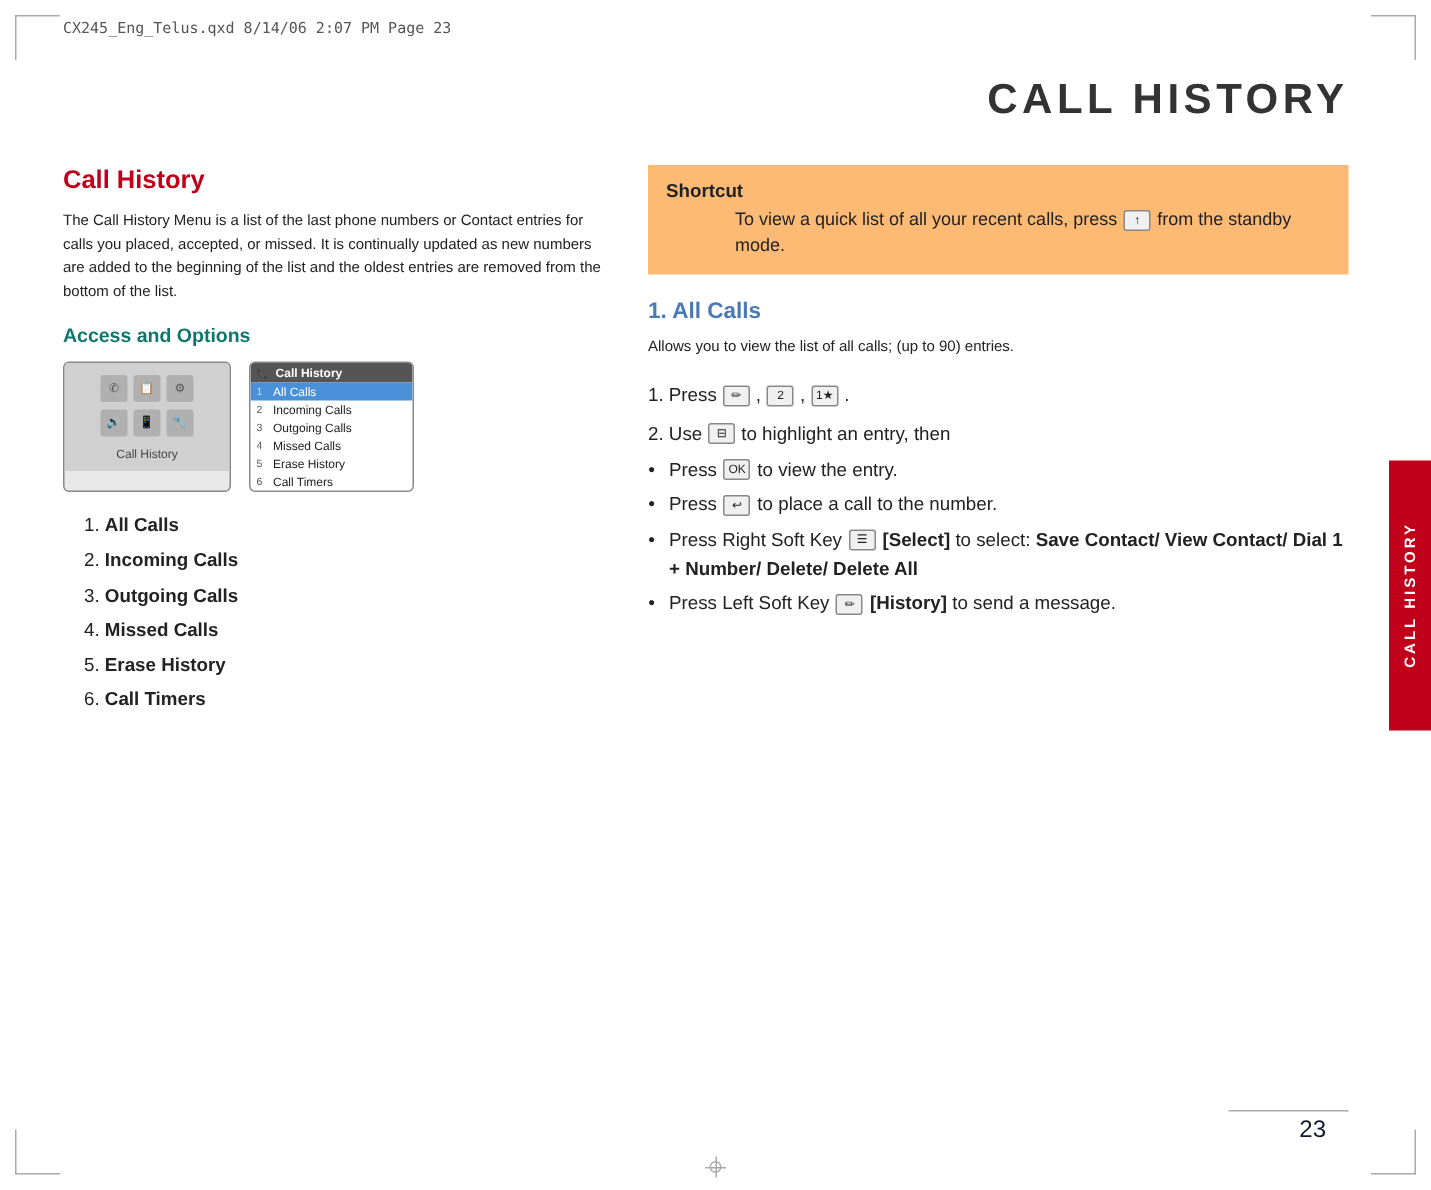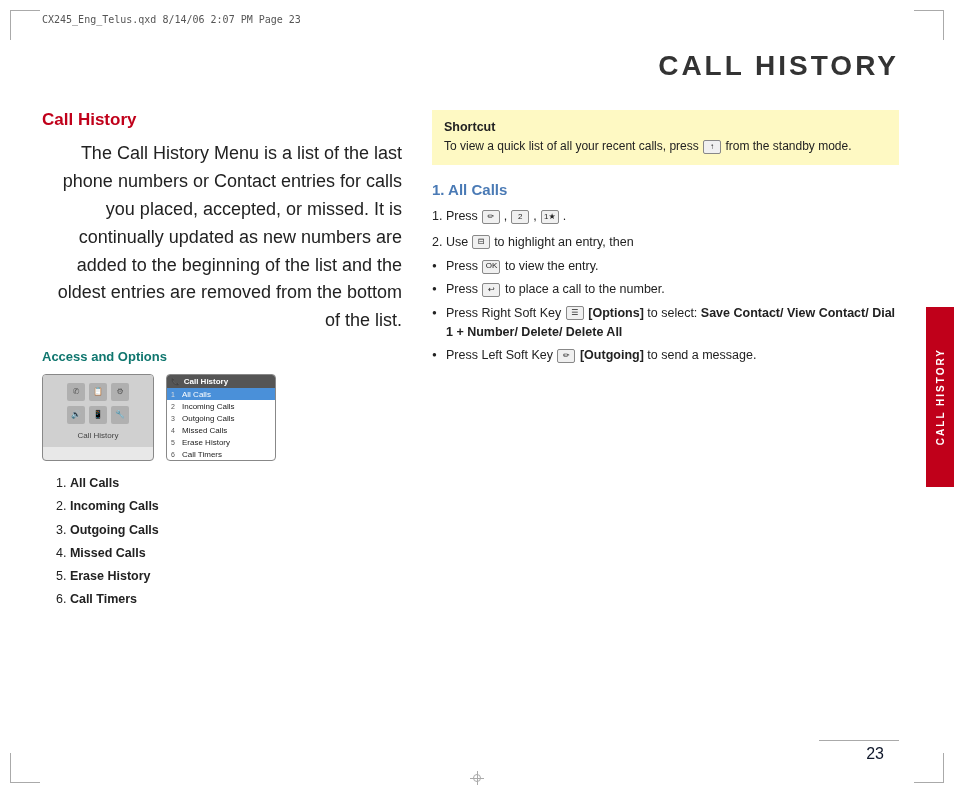--- a/index.html
+++ b/index.html
@@ -105,25 +105,24 @@
     
     .section-heading {
       font-size: 17px;
       font-weight: bold;
       color: #c0001a;
       margin-bottom: 10px;
     }
 
     
     .body-text {
-      font-size: 18px;
+      font-size: 10px;
       line-height: 1.55;
       color: #222;
       margin-bottom: 14px;
-      text-align: right;
     }
 
     
     .access-heading {
       font-size: 13px;
       font-weight: bold;
       color: #0f766e;
       margin-bottom: 10px;
     }
 
@@ -215,35 +214,36 @@
     .steps-indent {
       padding-left: 14px;
       font-size: 12.5px;
       line-height: 1.7;
     }
     .steps-indent p { margin-bottom: 2px; }
     .bold { font-weight: bold; }
 
     
     .shortcut-box {
-      background: #fef9c3;
+      background: #fdba74;
       border: none;
       padding: 10px 12px;
       margin-bottom: 16px;
     }
     .shortcut-title {
       font-size: 12.5px;
       font-weight: bold;
       color: #222;
       margin-bottom: 4px;
     }
     .shortcut-text {
       font-size: 12px;
       color: #222;
       line-height: 1.45;
+      margin-left: 46px;
     }
     .key-icon {
       display: inline-flex;
       align-items: center;
       justify-content: center;
       width: 18px;
       height: 14px;
       border: 1.5px solid #888;
       border-radius: 2px;
       font-size: 8px;
@@ -433,20 +433,21 @@
         <div class="shortcut-title">Shortcut</div>
         <div class="shortcut-text">
           To view a quick list of all your recent calls, press
           <span class="key-icon">↑</span>
           from the standby mode.
         </div>
       </div>
 
       <div class="sub-heading">1. All Calls</div>
 
+      <div class="body-text">Allows you to view the list of all calls; (up to 90) entries.</div>
 
       <div class="press-line">
         <span>1. Press</span>
         <span class="inline-key">✏</span>
         <span>,</span>
         <span class="inline-key">2</span>
         <span>,</span>
         <span class="inline-key">1★</span>
         <span>.</span>
       </div>
@@ -458,25 +459,25 @@
       </div>
 
       <ul class="bullet-list">
         <li>
           Press <span class="inline-key">OK</span> to view the entry.
         </li>
         <li>
           Press <span class="inline-key">↩</span> to place a call to the number.
         </li>
         <li>
-          Press Right Soft Key <span class="inline-key">☰</span> <span class="bold">[Options]</span> to select:
+          Press Right Soft Key <span class="inline-key">☰</span> <span class="bold">[Select]</span> to select:
           <span class="bold">Save Contact/ View Contact/ Dial 1 + Number/ Delete/ Delete All</span>
         </li>
         <li>
-          Press Left Soft Key <span class="inline-key">✏</span> <span class="bold">[Outgoing]</span> to send a message.
+          Press Left Soft Key <span class="inline-key">✏</span> <span class="bold">[History]</span> to send a message.
         </li>
       </ul>
 
     </div>
   </div>
 </div>
 
 <div class="hr-right"></div>
 
 <div class="page-number">23</div>

